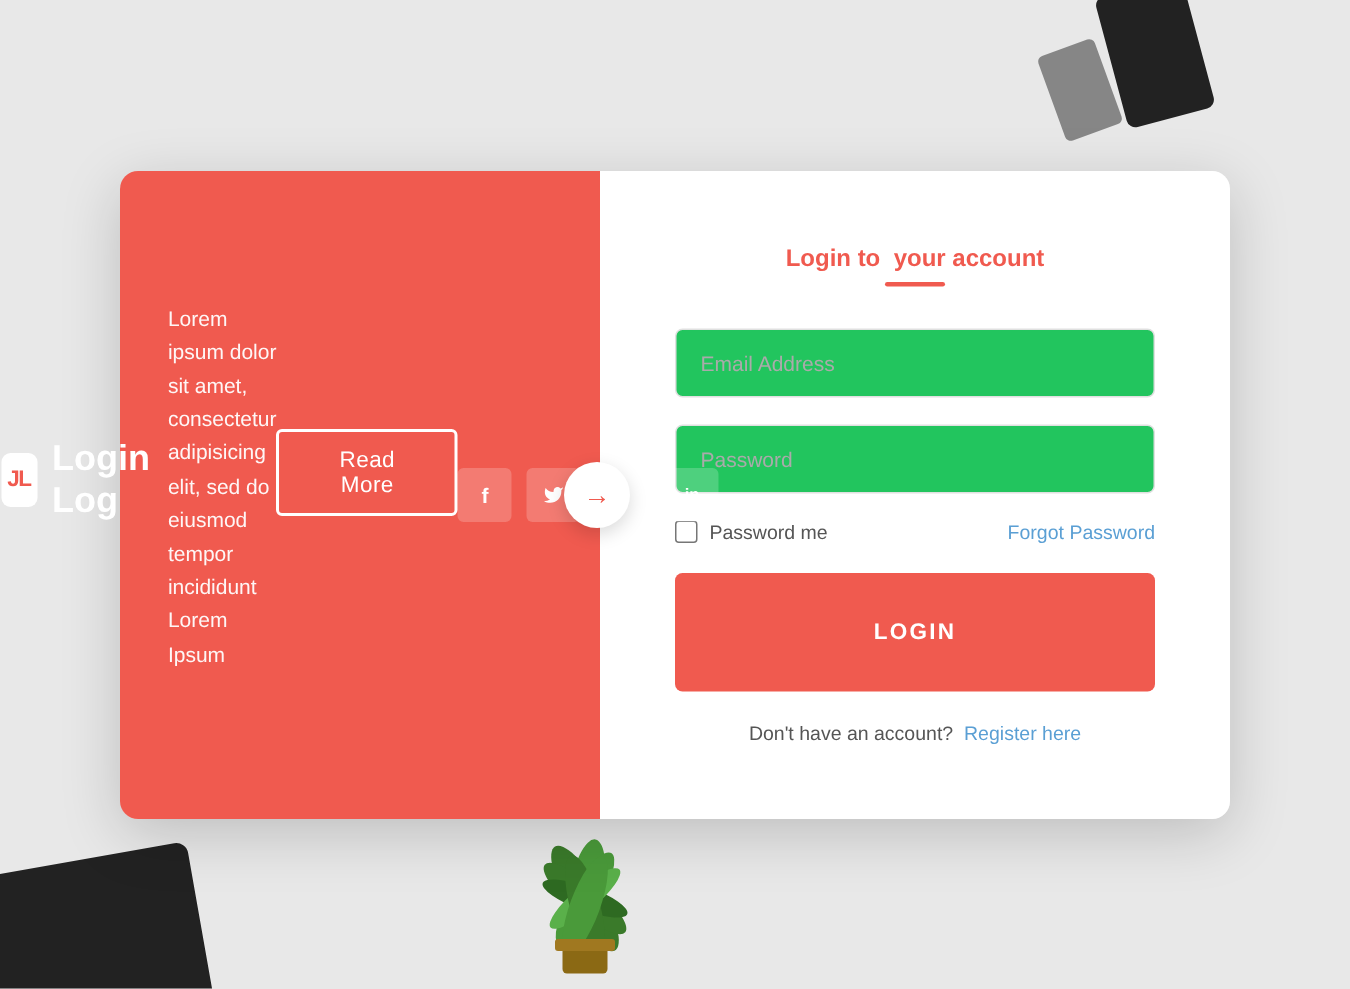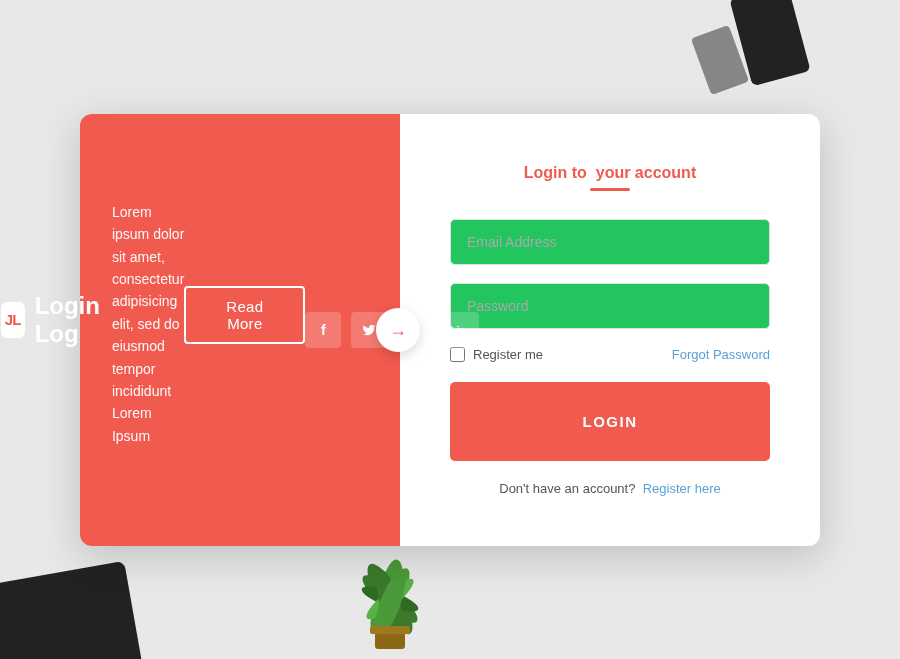--- a/index.html
+++ b/index.html
@@ -365,21 +365,21 @@
       <input class="form-input" type="email" placeholder="Email Address" style="">
     </div>
 
     <div class="form-group">
       <input class="form-input" type="password" placeholder="Password" style="">
     </div>
 
     <div class="form-options">
       <label class="remember-me">
         <input type="checkbox" class="remember-checkbox" style="">
-        <span>Register me</span>
+        <span>Password me</span>
       </label>
       <a class="forgot-password">Forgot Password</a>
     </div>
 
     <button class="login-btn">LOGIN</button>
 
     <div class="register-text">
       <span>Don't have an account?</span>
       &nbsp;<span class="register-link">Register here</span>
     </div>

